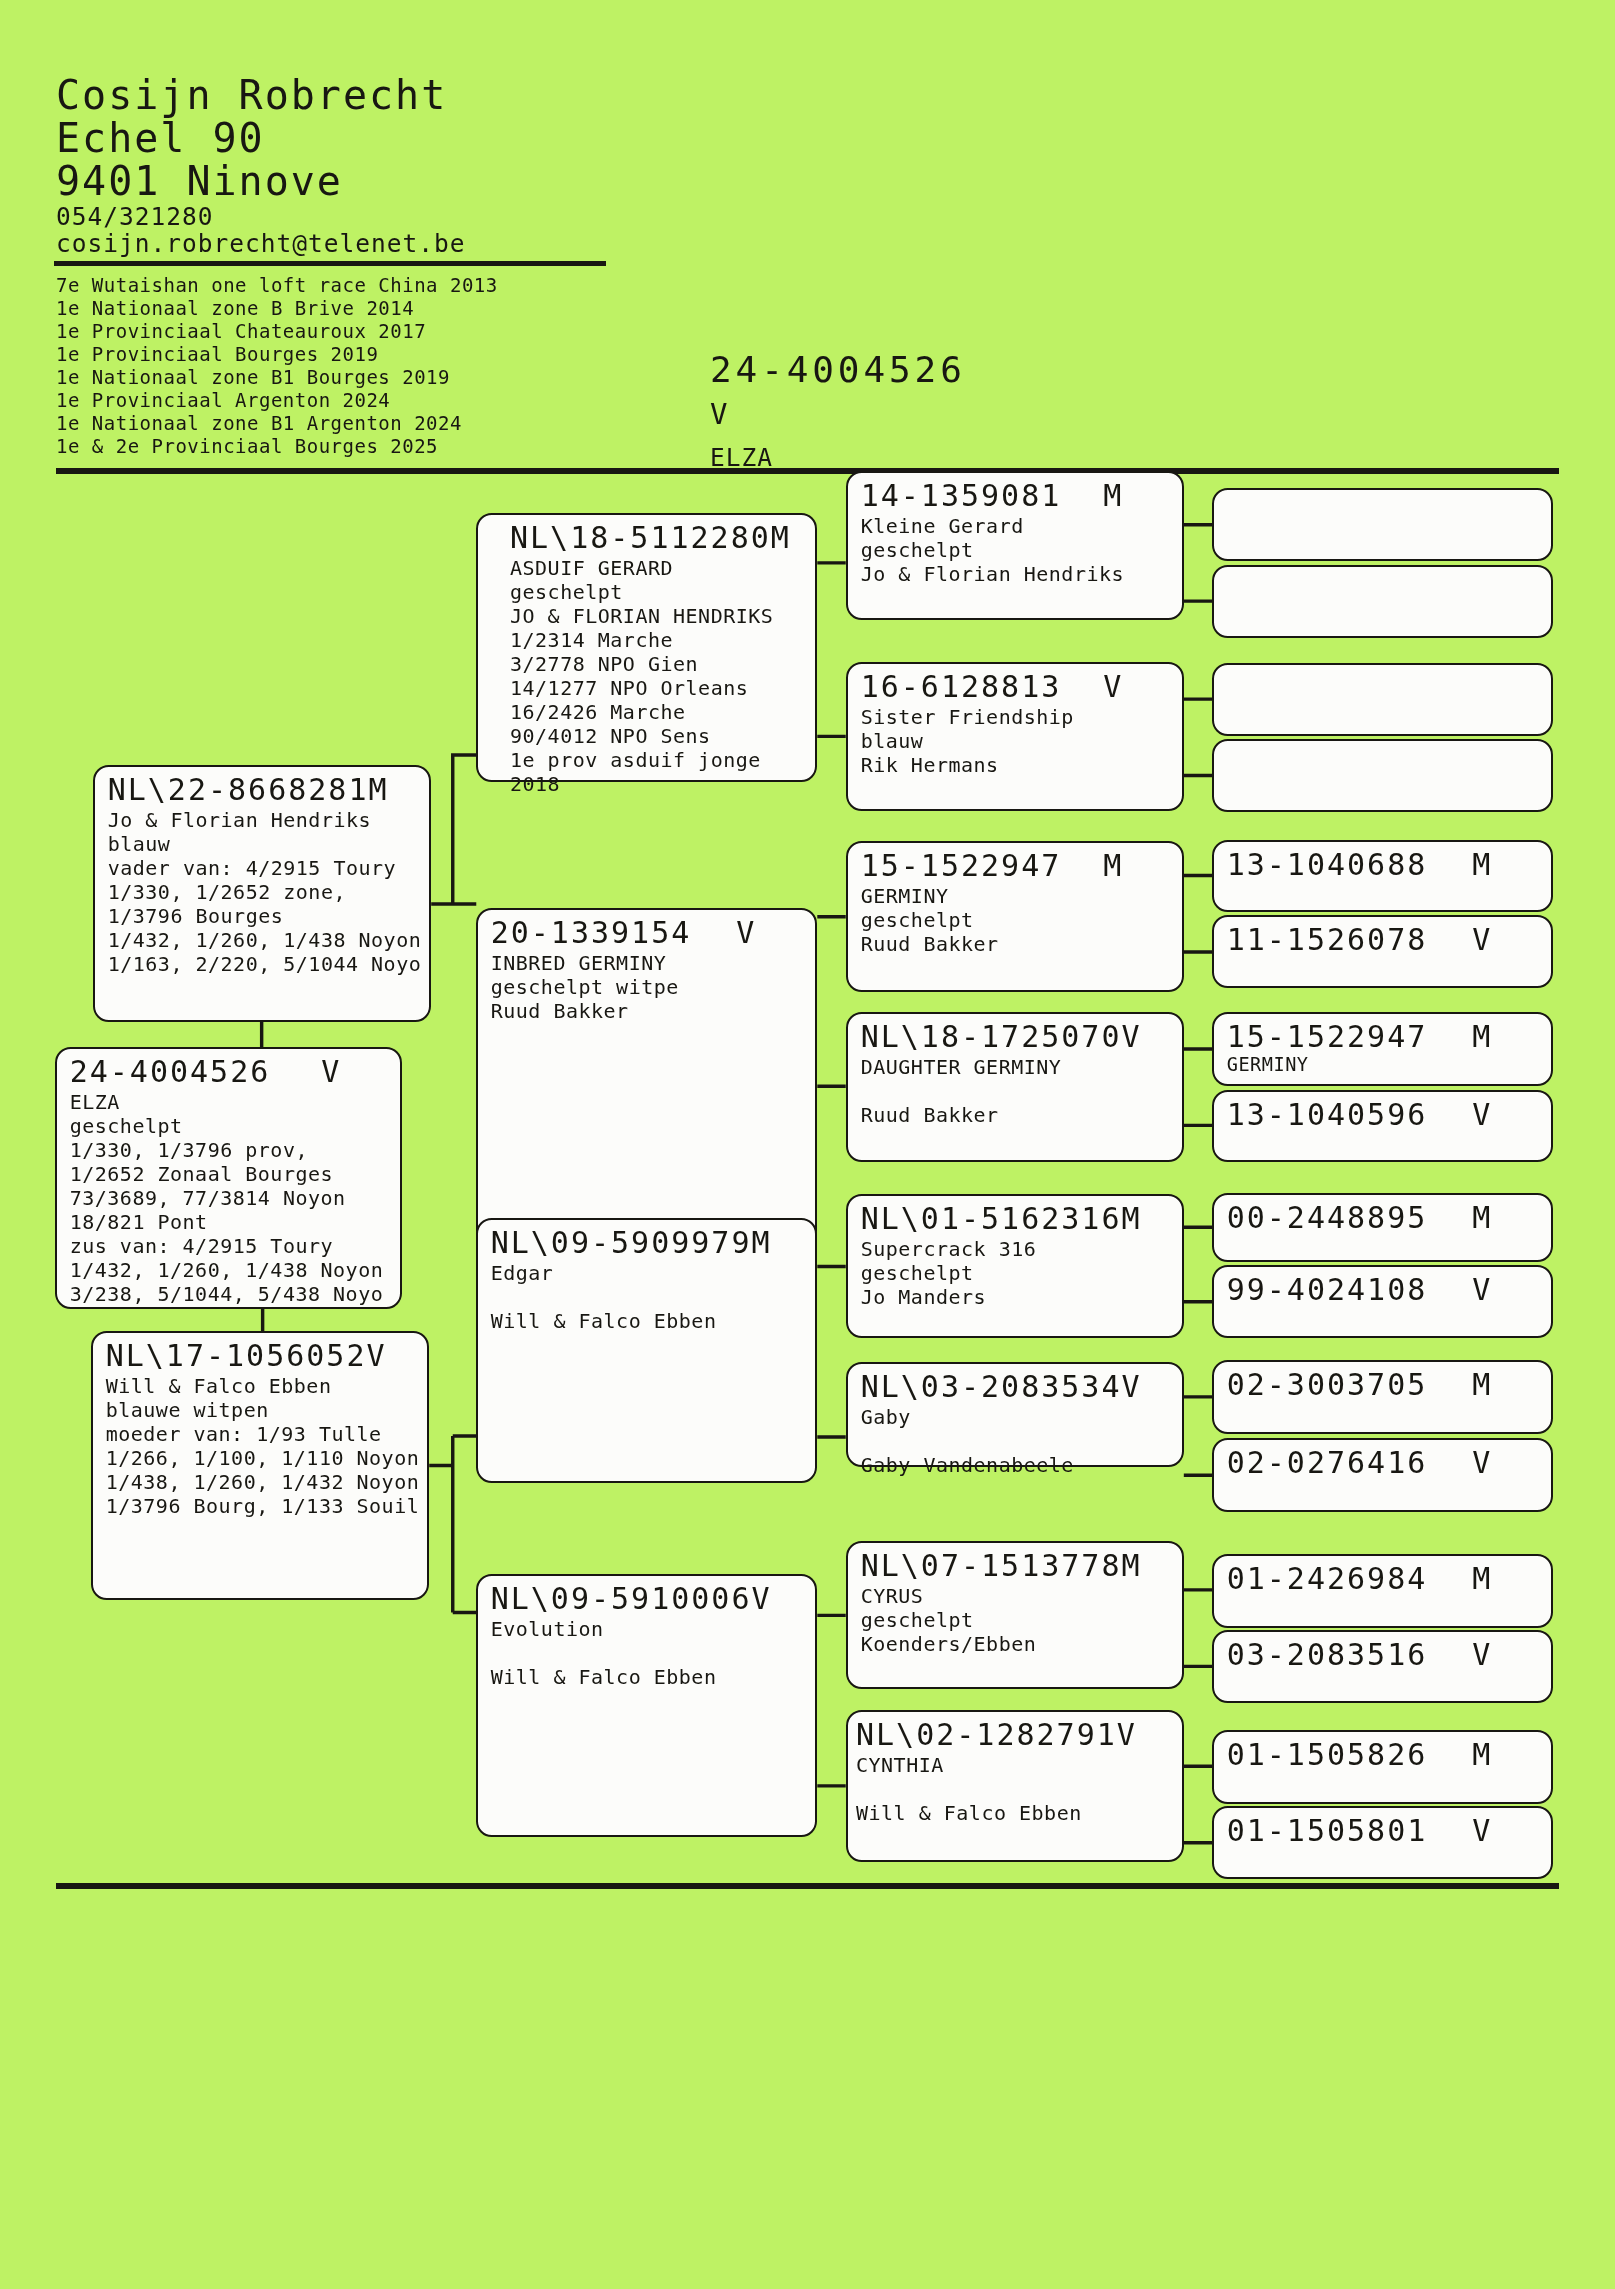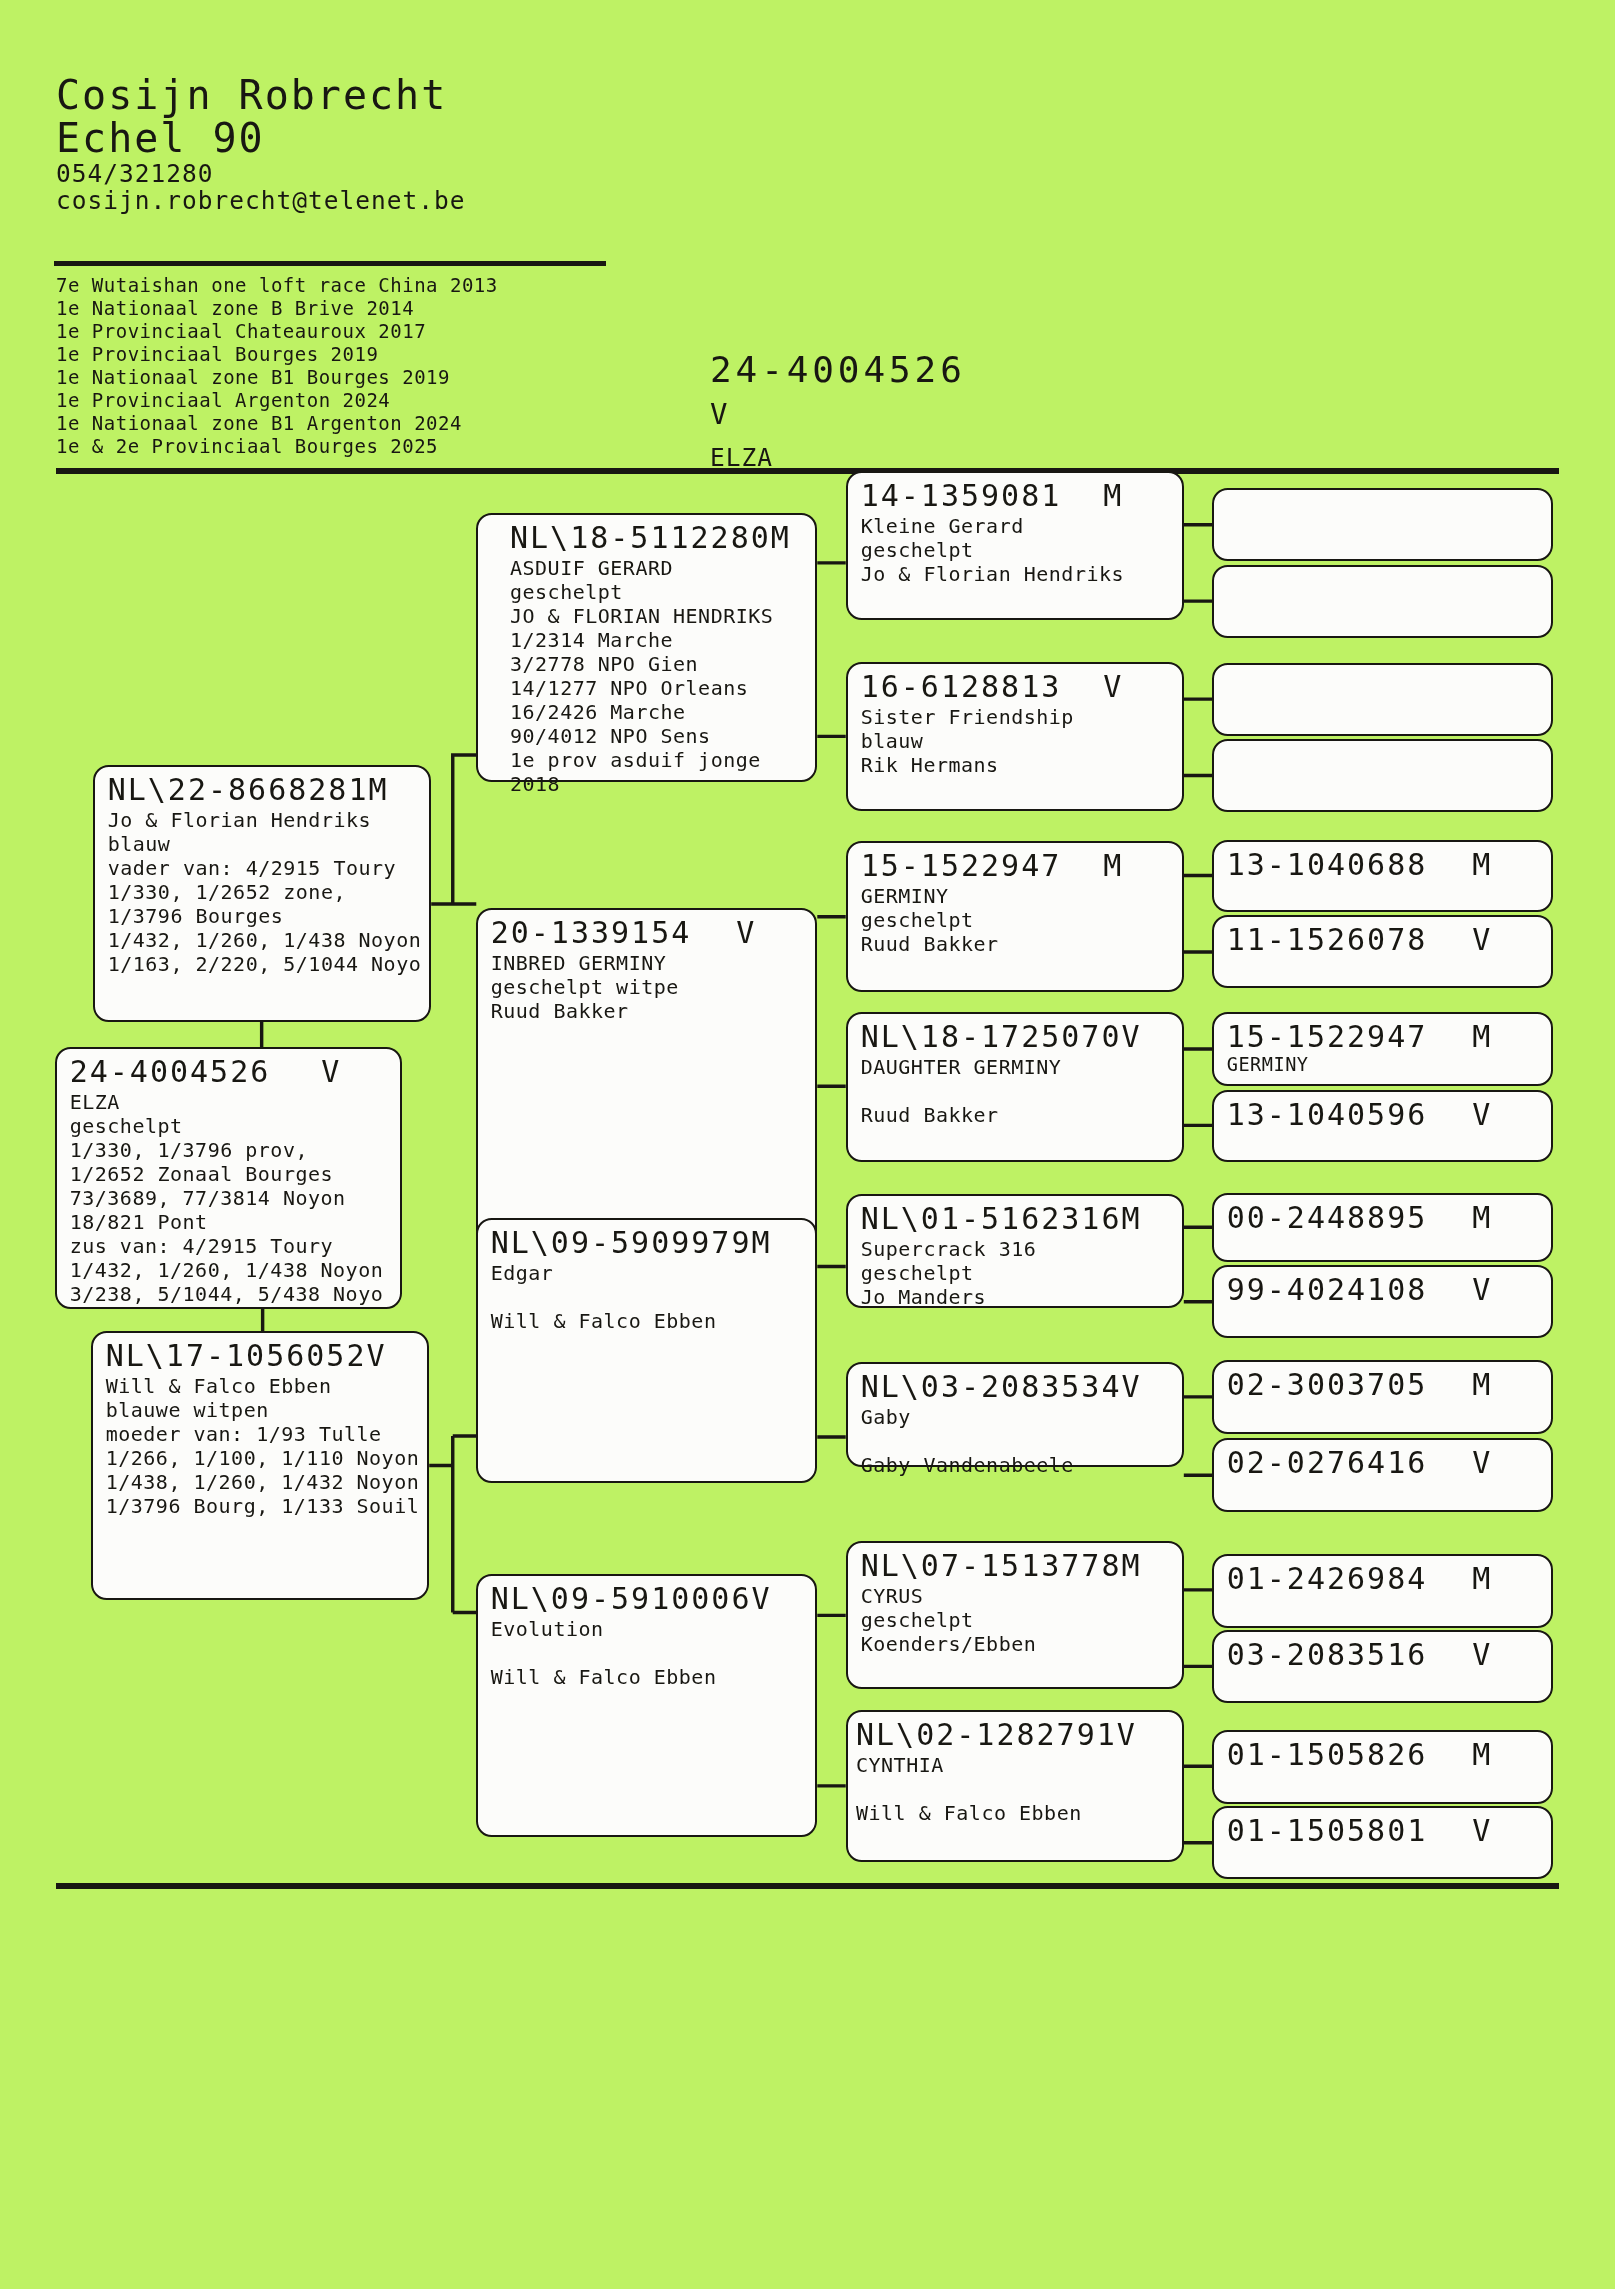--- a/index.html
+++ b/index.html
@@ -34,20 +34,21 @@
   svg.connectors{position:absolute;left:0;top:0;}
 </style>
 </head>
 <body>
 
 <div class="page">
 
   <div class="hdr">
     <div class="big">Cosijn Robrecht</div>
     <div class="big">Echel 90</div>
+    <div class="big">9401 Ninove</div>
     <div class="small">054/321280</div>
     <div class="small">cosijn.robrecht@telenet.be</div>
   </div>
   <div class="rule" style="left:54px;top:261px;width:552px;height:4.9px;"></div>
 
   <div class="achv">
       <div>7e Wutaishan one loft race China 2013</div>
       <div>1e Nationaal zone B Brive 2014</div>
       <div>1e Provinciaal Chateauroux 2017</div>
       <div>1e Provinciaal Bourges 2019</div>
@@ -215,21 +216,21 @@
     <div class="ptitle">
         <span>NL\18-1725070</span>
         <span>V</span>
       </div>
     <div class="plines">
         <div>DAUGHTER GERMINY</div>
         <div></div>
         <div>Ruud Bakker</div>
       </div>
   </div>
-  <div class="pbox" style="left:846px;top:1194px;width:338px;height:114px;">
+  <div class="pbox" style="left:846px;top:1194px;width:338px;height:144px;">
     <div class="ptitle">
         <span>NL\01-5162316</span>
         <span>M</span>
       </div>
     <div class="plines">
         <div>Supercrack 316</div>
         <div>geschelpt</div>
         <div>Jo Manders</div>
       </div>
   </div>

